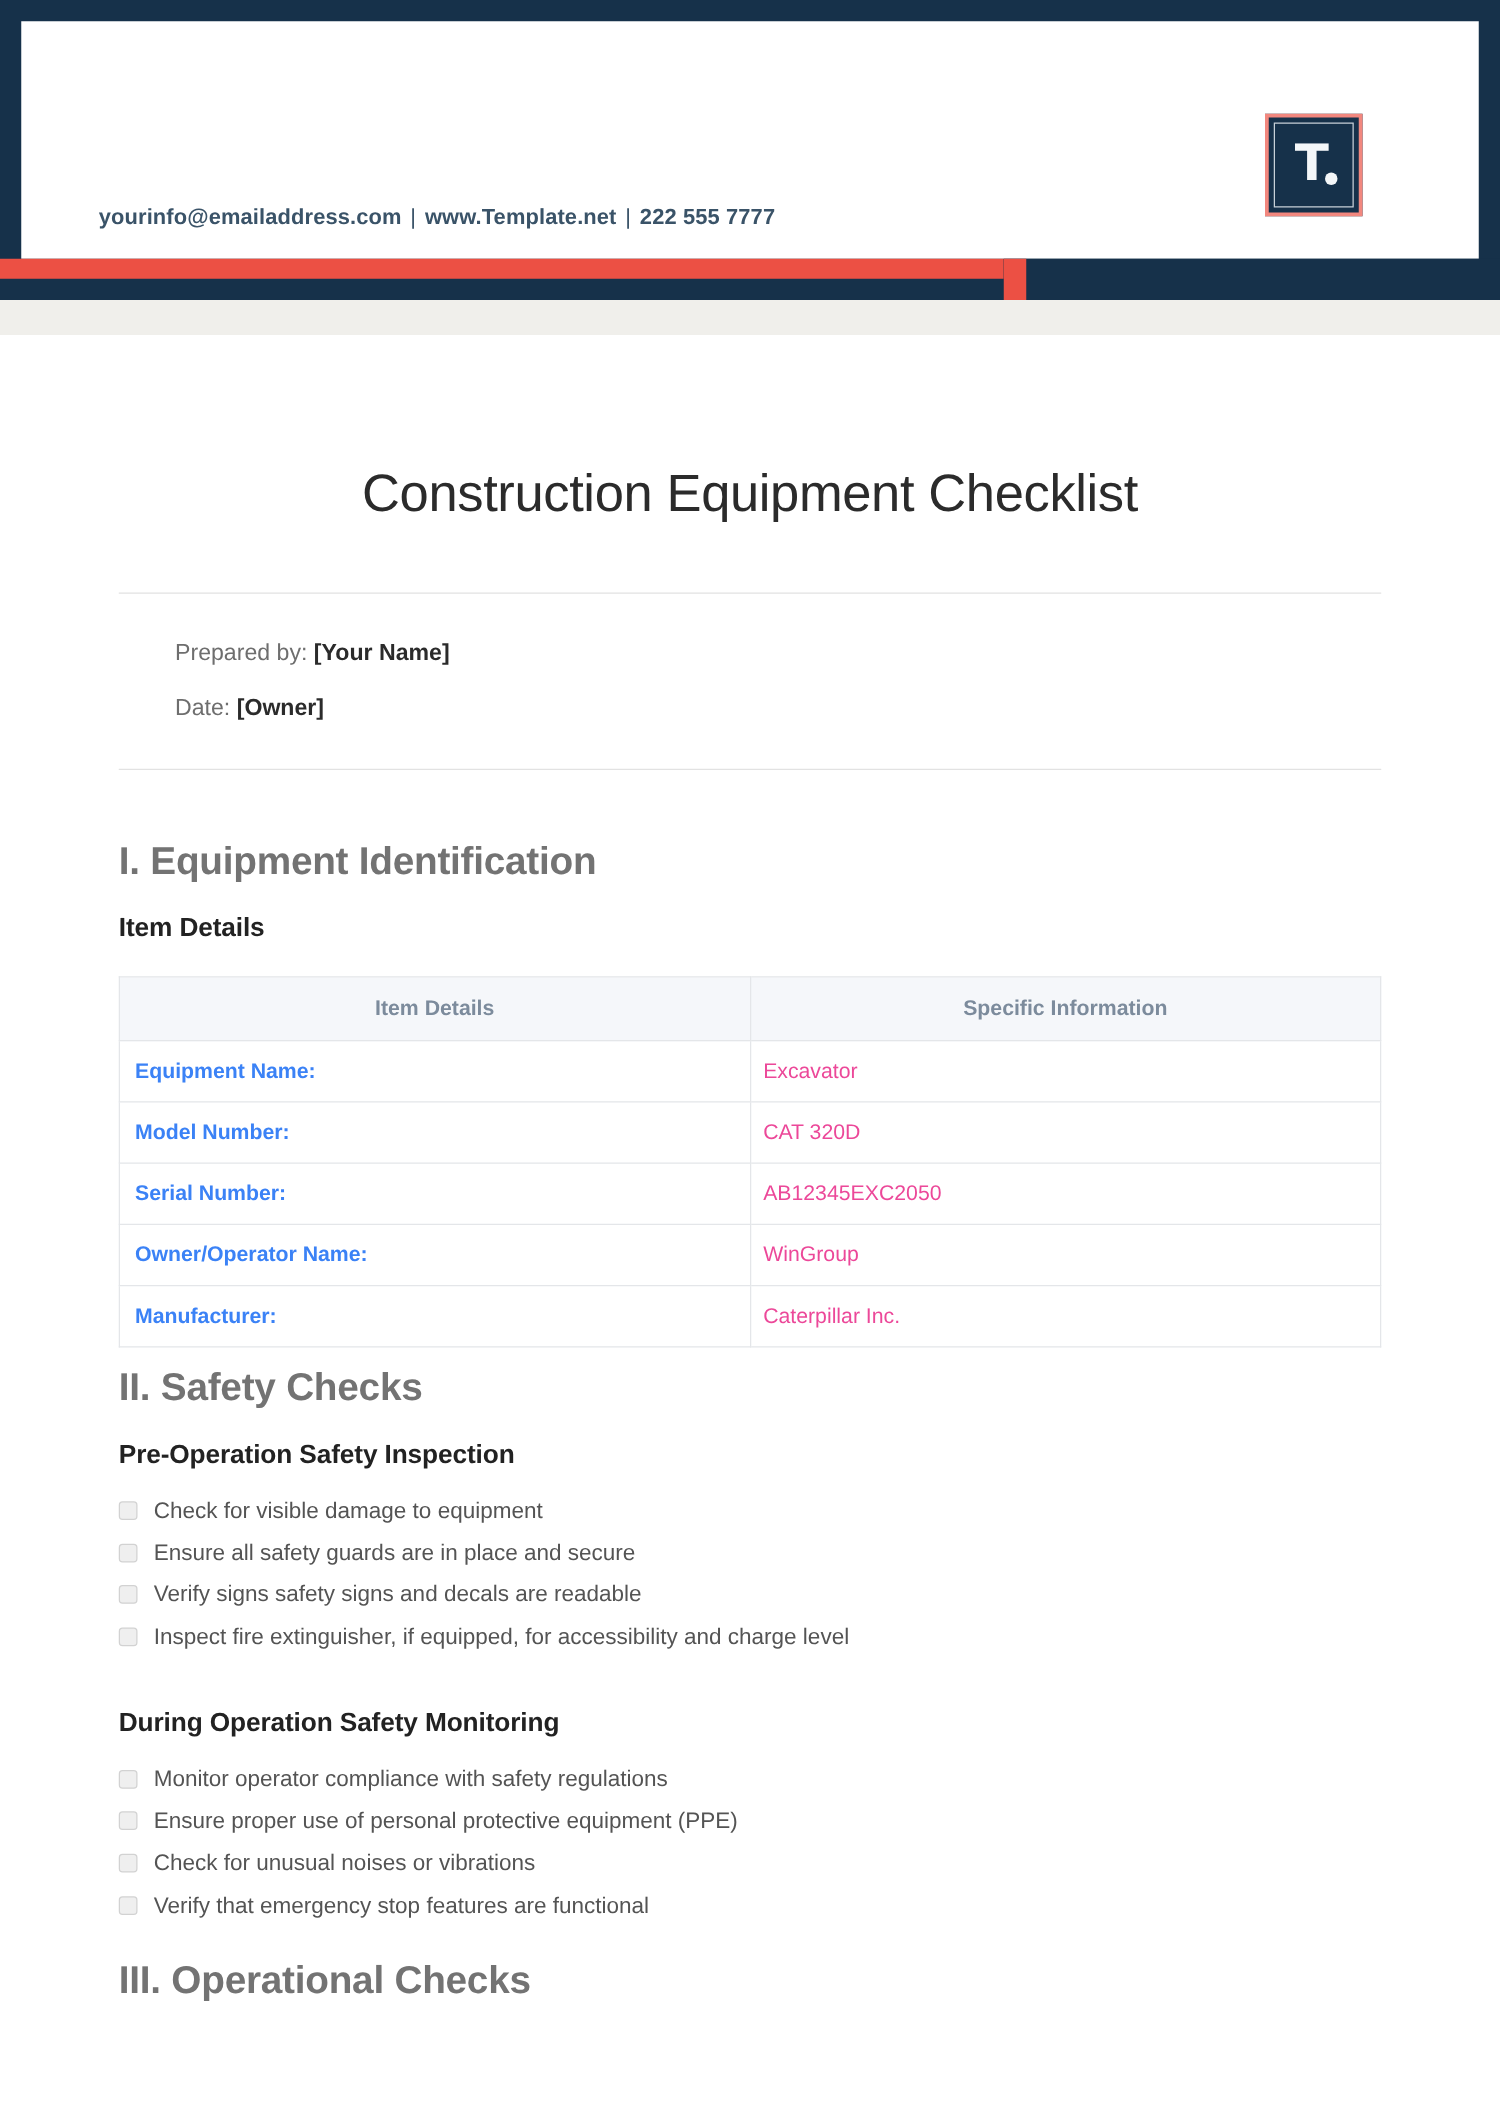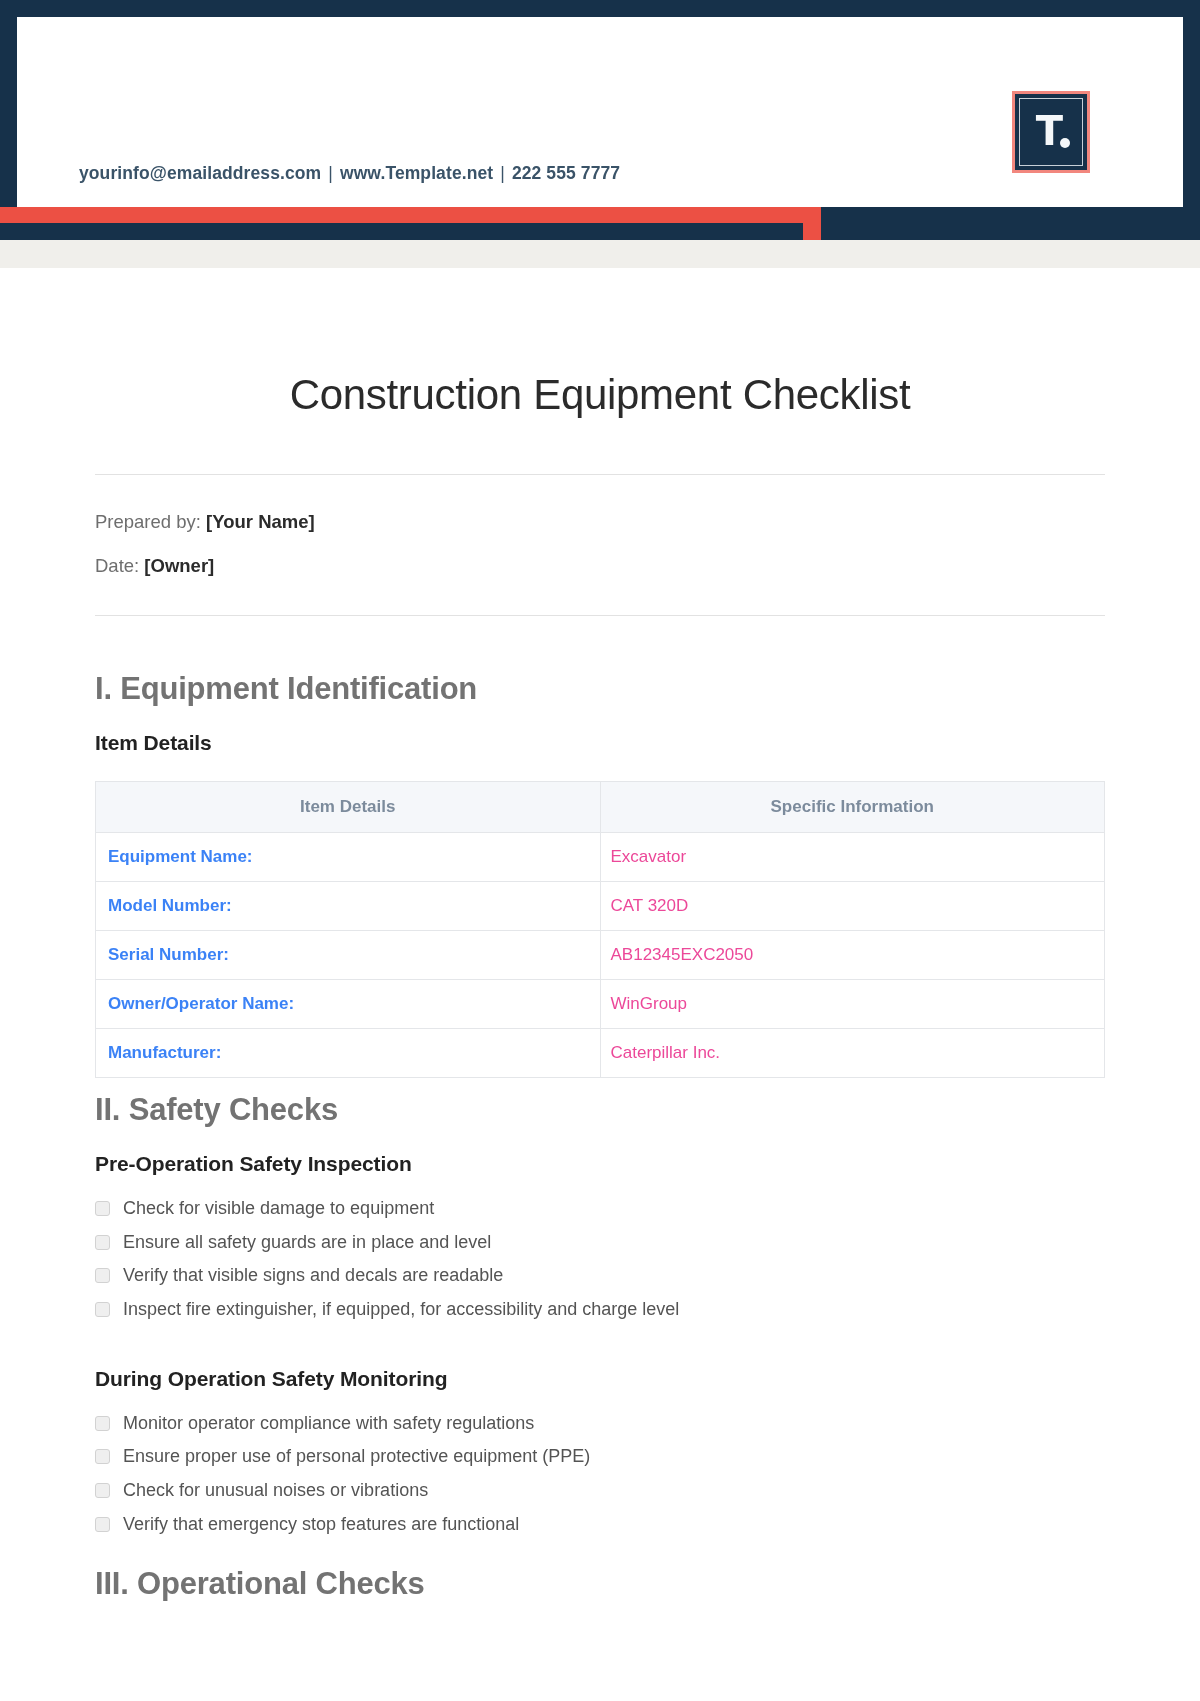--- a/index.html
+++ b/index.html
@@ -144,20 +144,21 @@
     letter-spacing: -0.3px;
   }
   .rule {
     height: 1px;
     background: #e2e2e2;
     margin: 0;
   }
   .rule-top { margin-top: 55px; }
   .meta {
     padding-top: 38px;
+    margin-left: 45px;
   }
   .meta-line {
     font-size: 18.5px;
     color: #6e6e6e;
     line-height: 1;
     margin-bottom: 25px;
   }
   .meta-line b {
     color: #2b2b2b;
     font-weight: bold;
@@ -322,25 +323,25 @@
     <h2 class="section" style="padding-top:14px;">II. Safety Checks</h2>
 
     <h3 class="sub">Pre-Operation Safety Inspection</h3>
     <div class="check-group">
       <div class="check-item">
         <span class="check-box"></span>
         <span class="check-label">Check for visible damage to equipment</span>
       </div>
       <div class="check-item">
         <span class="check-box"></span>
-        <span class="check-label">Ensure all safety guards are in place and level</span>
-      </div>
-      <div class="check-item">
-        <span class="check-box"></span>
-        <span class="check-label">Verify that visible signs and decals are readable</span>
+        <span class="check-label">Ensure all safety guards are in place and secure</span>
+      </div>
+      <div class="check-item">
+        <span class="check-box"></span>
+        <span class="check-label">Verify signs safety signs and decals are readable</span>
       </div>
       <div class="check-item">
         <span class="check-box"></span>
         <span class="check-label">Inspect fire extinguisher, if equipped, for accessibility and charge level</span>
       </div>
     </div>
 
     <h3 class="sub spaced">During Operation Safety Monitoring</h3>
     <div class="check-group">
       <div class="check-item">

